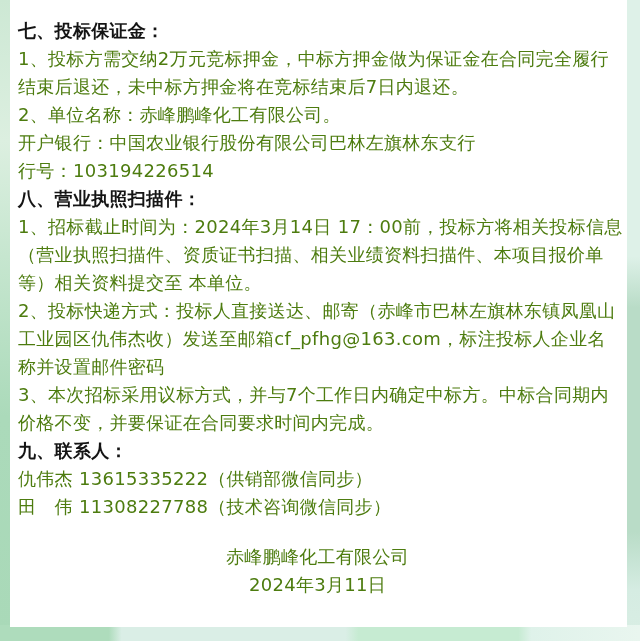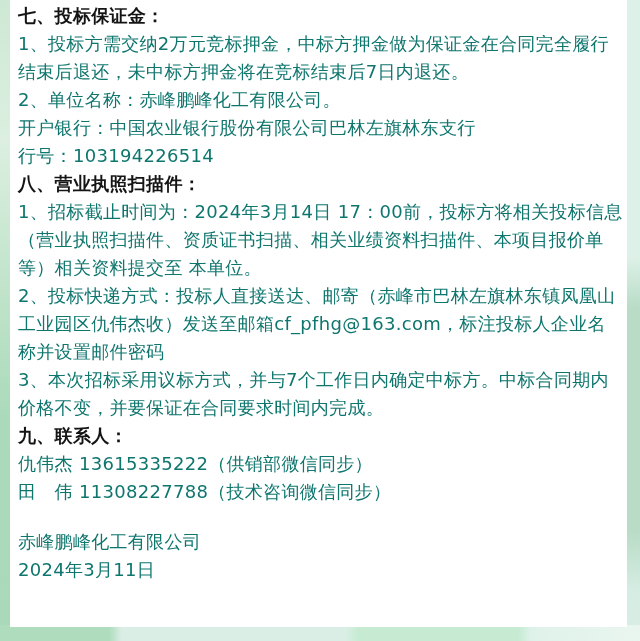--- a/index.html
+++ b/index.html
@@ -29,35 +29,35 @@
   .bg-bottom {
     position: absolute; left: 0; bottom: 0; width: 100%; height: 16px;
     background: linear-gradient(90deg,
       #aedcbc 0%, #aedcbc 17%, #daeee6 19%, #daeee6 54%,
       #c6ebd2 56%, #c6ebd2 81%, #dff2ea 83%, #e9f6ef 100%);
   }
   .paper {
     position: absolute; left: 10px; top: 0; right: 13px; bottom: 14px;
     background: #ffffff;
     box-sizing: border-box;
-    padding: 2px 10px 0 8px;
+    padding: 17px 10px 0 8px;
   }
   .line {
     font-size: 18px;
     line-height: 28px;
     letter-spacing: 0.3px;
-    color: #0f766e;
+    color: #4d7c0f;
     white-space: nowrap;
   }
   .heading {
     font-weight: bold;
     color: #141414;
   }
   .right {
-    text-align: left;
+    text-align: center;
   }
   .spacer {
     height: 22px;
   }
 </style>
 </head>
 <body>
 
 <div class="stage">
 

